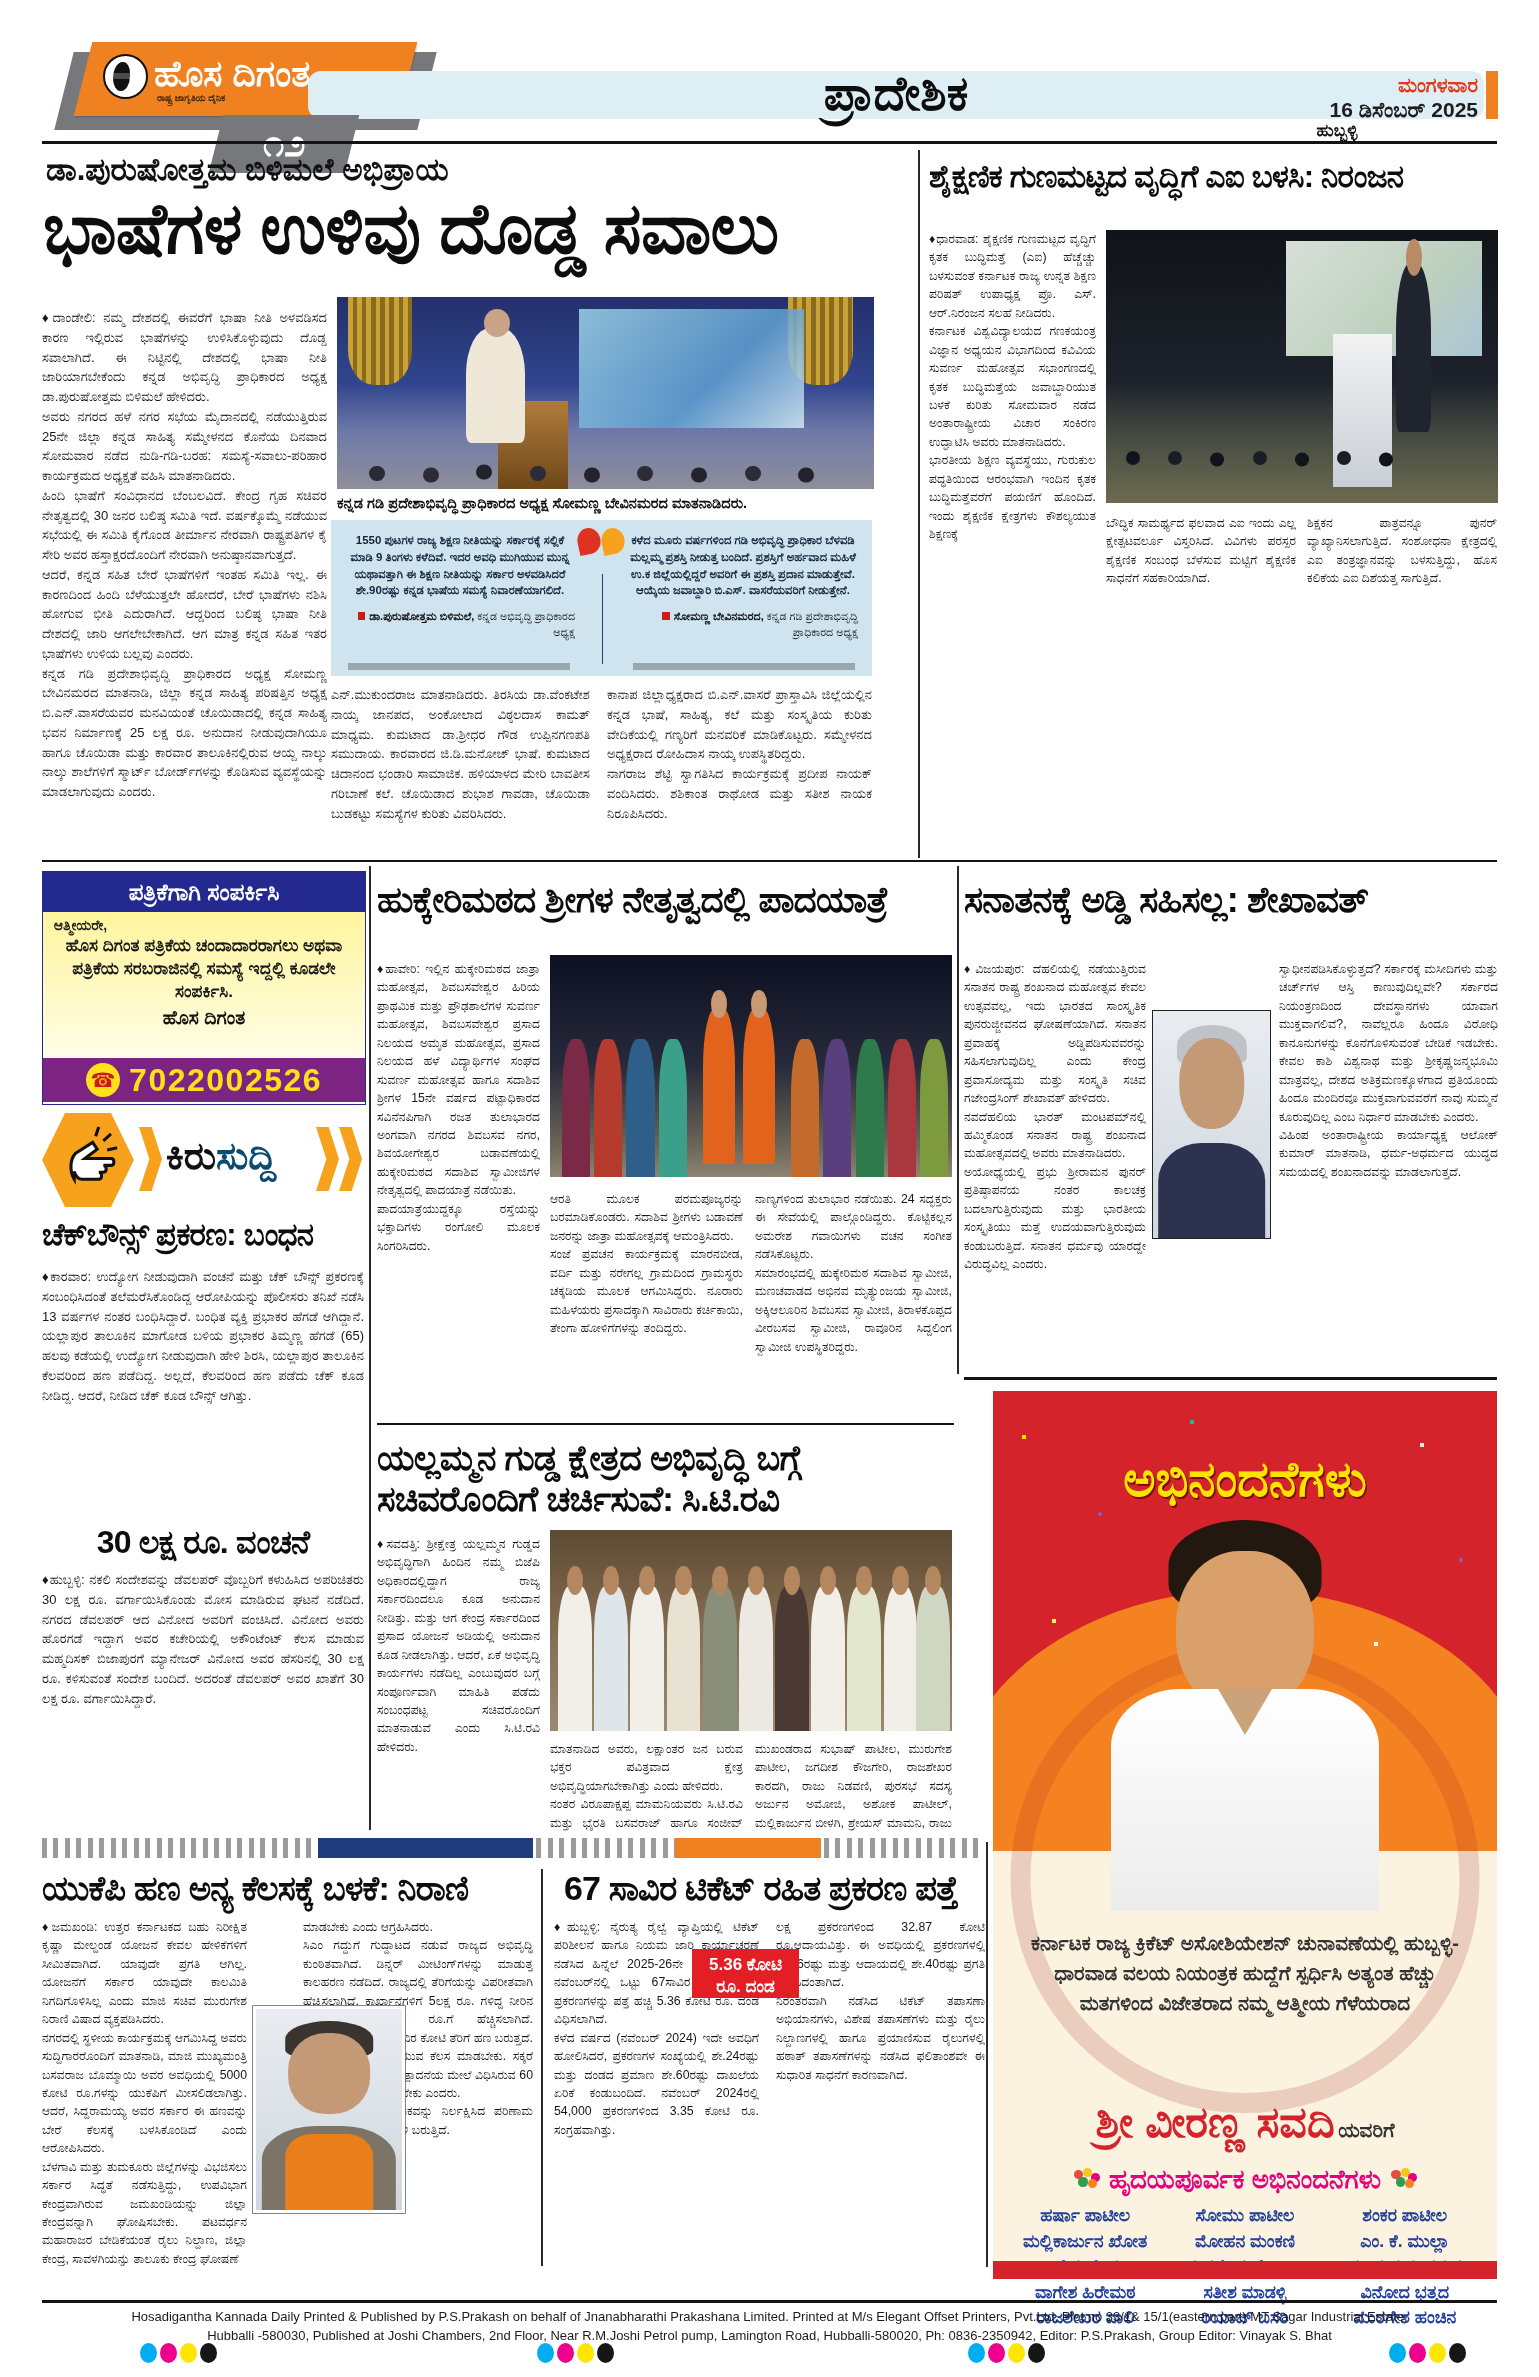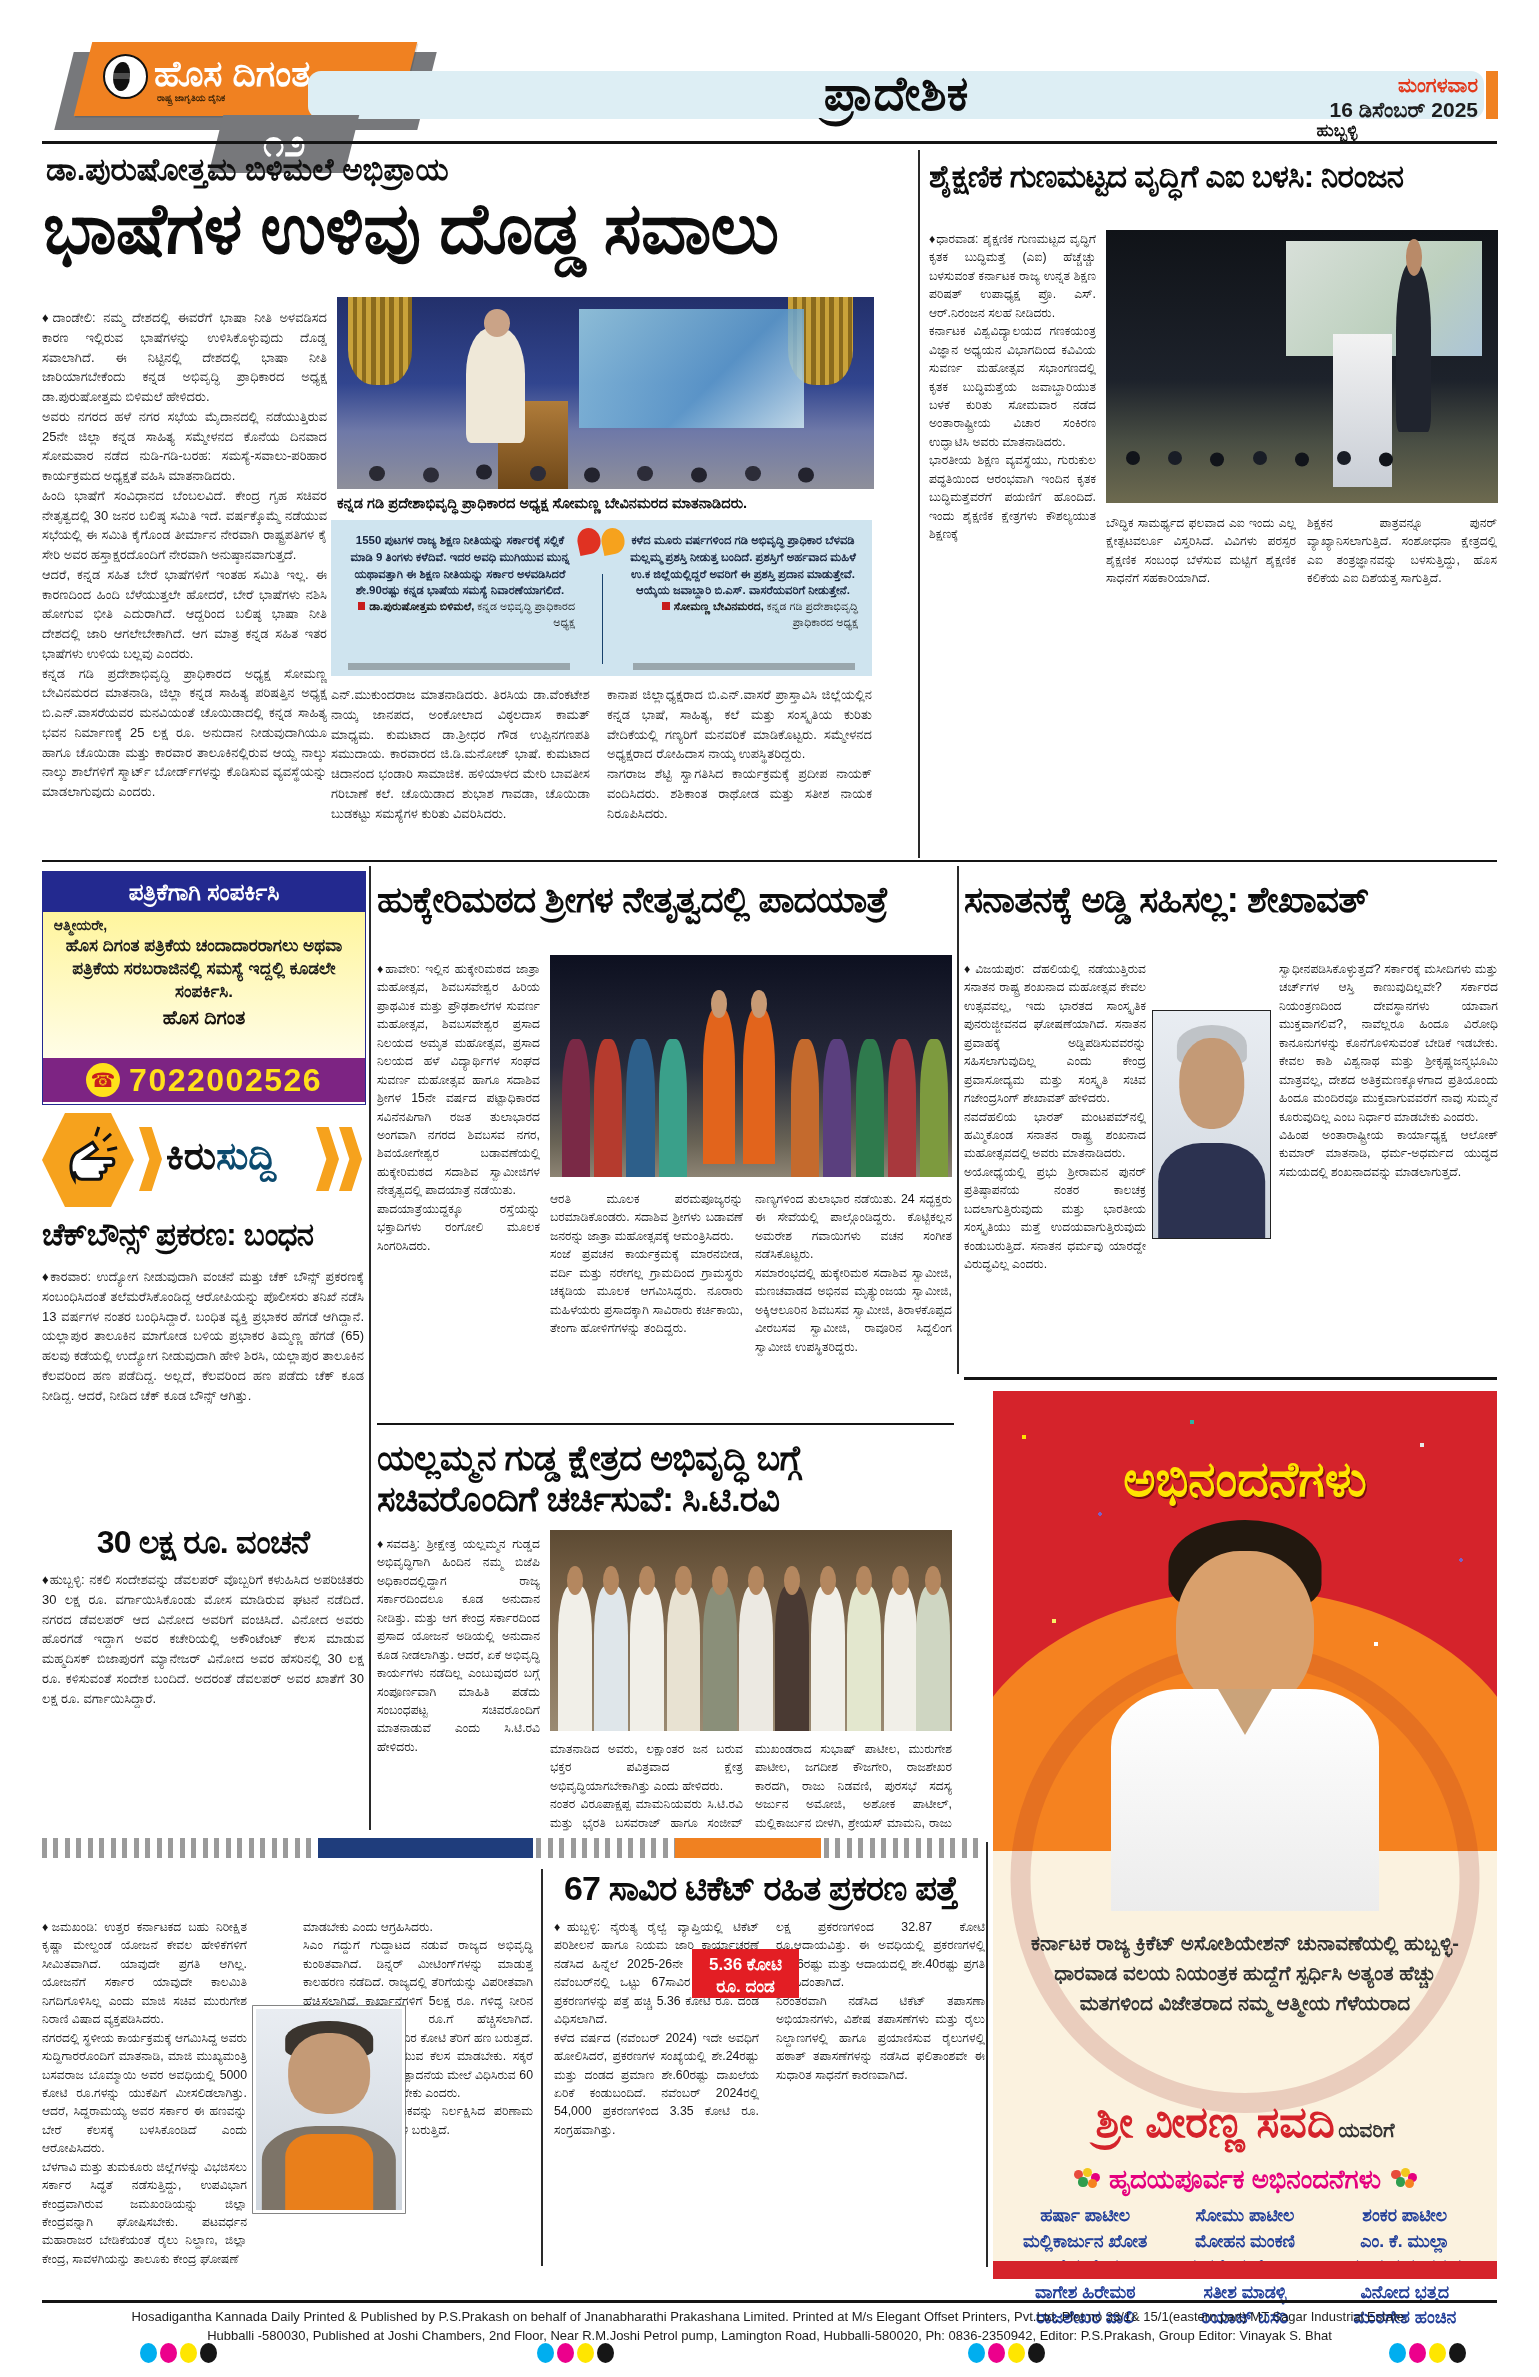--- a/index.html
+++ b/index.html
@@ -59,21 +59,21 @@
   .ph-port .head{position:absolute;left:50%;top:12%;width:56%;height:40%;transform:translateX(-50%);background:#c49a76;border-radius:46%;}
   .ph-port .hair{position:absolute;left:50%;top:6%;width:60%;height:18%;transform:translateX(-50%);background:#bfc3c7;border-radius:50% 50% 20% 20%;}
   .ph-port .torso{position:absolute;left:50%;bottom:0;width:92%;height:42%;transform:translateX(-50%);background:#2c3250;border-radius:40% 40% 0 0;}
   .ph-nirani .hair{background:#3a342e;}
   .ph-nirani .torso{background:#7d7468;}
   .ph-nirani .scarf{position:absolute;left:50%;bottom:0;width:60%;height:38%;transform:translateX(-50%);background:#e97f1b;border-radius:30% 30% 0 0;}
   .caption{font-size:14.6px;font-weight:bold;color:#0e0e0e;}
   
   .quotebox{left:331px;top:520px;width:541px;height:156px;background:#cfe4ef;}
   .qcol{position:absolute;top:12.3px;width:230px;font-size:11.5px;font-weight:bold;line-height:1.45;color:#16233d;text-align:center;}
-  .qattr{margin-top:0;font-weight:normal;font-size:11px;color:#101010;text-align:right;}
+  .qattr{margin-top:10px;font-weight:normal;font-size:11px;color:#101010;text-align:right;}
   .qattr b{font-weight:900;}
   .qsq{display:inline-block;width:7.7px;height:7.7px;background:#c81d1d;margin-right:3.8px;}
   .qdiv{position:absolute;left:50%;top:54px;bottom:12.3px;width:1.5px;background:#17406b;}
   .qmark{position:absolute;left:50%;top:7.7px;transform:translateX(-50%);width:49px;height:40px;}
   .qmark i{position:absolute;width:23px;height:26px;border-radius:50% 50% 50% 0;transform:rotate(-12deg);}
   .qmark i.r{left:0;background:#e03222;}
   .qmark i.y{left:24.5px;background:#f6a21d;}
   .qbar{position:absolute;bottom:6.1px;height:7px;background:#9aa7ad;}
   
   .contact{left:42px;top:871px;width:322px;height:232px;border:1.5px solid #23298f;}
@@ -316,20 +316,21 @@
   </div>
   <div class="abs kn body-sm just clip" style="left:550px;top:1740px;width:193px;height:92px;">ಮಾತನಾಡಿದ ಅವರು, ಲಕ್ಷಾಂತರ ಜನ ಬರುವ ಭಕ್ತರ ಪವಿತ್ರವಾದ ಕ್ಷೇತ್ರ ಅಭಿವೃದ್ಧಿಯಾಗಬೇಕಾಗಿತ್ತು ಎಂದು ಹೇಳಿದರು.
 ನಂತರ ವಿರೂಪಾಕ್ಷಪ್ಪ ಮಾಮನಿಯವರು ಸಿ.ಟಿ.ರವಿ ಮತ್ತು ಭೈರತಿ ಬಸವರಾಜ್ ಹಾಗೂ ಸಂಜೀವ್ ಕುಮಾರ್ ಅವರನ್ನು ಸನ್ಮಾನಿಸಿ ಗೌರವಿಸಿದರು.</div>
   <div class="abs kn body-sm just clip" style="left:755px;top:1740px;width:197px;height:92px;">ಮುಖಂಡರಾದ ಸುಭಾಷ್ ಪಾಟೀಲ, ಮುರುಗೇಶ ಪಾಟೀಲ, ಜಗದೀಶ ಕೌಜಗೇರಿ, ರಾಜಶೇಖರ ಕಾರದಗಿ, ರಾಜು ನಿಡವಣಿ, ಪುರಸಭೆ ಸದಸ್ಯ ಅರ್ಜುನ ಅಮೋಜಿ, ಅಶೋಕ ಪಾಟೀಲ್, ಮಲ್ಲಿಕಾರ್ಜುನ ಬೀಳಗಿ, ಶ್ರೇಯಸ್ ಮಾಮನಿ, ರಾಜು ಲಮಾಣಿ, ರವಿ ಲಮಾಣಿ, ಬಸವರಾಜ ಹನಸಿ ಸೇರಿದಂತೆ ಇನ್ನು ಅನೇಕ ಮುಖಂಡರು ಉಪಸ್ಥಿತರಿದ್ದರು.</div>
 
   <div class="abs sep" style="left:42px;top:1838px;width:943px;">
     <span class="blk" style="left:276px;width:215px;background:#1f3d7c;"></span>
     <span class="blk" style="left:633px;width:146px;background:#f08121;"></span>
   </div>
 
+  <div class="abs kn headline" style="left:42px;top:1869px;width:491px;font-size:34px;white-space:nowrap;">ಯುಕೆಪಿ ಹಣ ಅನ್ಯ ಕೆಲಸಕ್ಕೆ ಬಳಕೆ: ನಿರಾಣಿ</div>
   <div class="abs kn body-sm just clip" style="left:42px;top:1918px;width:205px;height:348px;">♦ಜಮಖಂಡಿ: ಉತ್ತರ ಕರ್ನಾಟಕದ ಬಹು ನಿರೀಕ್ಷಿತ ಕೃಷ್ಣಾ ಮೇಲ್ದಂಡೆ ಯೋಜನೆ ಕೇವಲ ಹೇಳಿಕೆಗಳಿಗೆ ಸೀಮಿತವಾಗಿದೆ. ಯಾವುದೇ ಪ್ರಗತಿ ಆಗಿಲ್ಲ. ಯೋಜನೆಗೆ ಸರ್ಕಾರ ಯಾವುದೇ ಕಾಲಮಿತಿ ನಿಗದಿಗೊಳಿಸಿಲ್ಲ ಎಂದು ಮಾಜಿ ಸಚಿವ ಮುರುಗೇಶ ನಿರಾಣಿ ವಿಷಾದ ವ್ಯಕ್ತಪಡಿಸಿದರು.
 ನಗರದಲ್ಲಿ ಸ್ಥಳೀಯ ಕಾರ್ಯಕ್ರಮಕ್ಕೆ ಆಗಮಿಸಿದ್ದ ಅವರು ಸುದ್ದಿಗಾರರೊಂದಿಗೆ ಮಾತನಾಡಿ, ಮಾಜಿ ಮುಖ್ಯಮಂತ್ರಿ ಬಸವರಾಜ ಬೊಮ್ಮಾಯಿ ಅವರ ಅವಧಿಯಲ್ಲಿ 5000 ಕೋಟಿ ರೂ.ಗಳನ್ನು ಯುಕೆಪಿಗೆ ಮೀಸಲಿಡಲಾಗಿತ್ತು. ಆದರೆ, ಸಿದ್ದರಾಮಯ್ಯ ಅವರ ಸರ್ಕಾರ ಈ ಹಣವನ್ನು ಬೇರೆ ಕೆಲಸಕ್ಕೆ ಬಳಸಿಕೊಂಡಿದೆ ಎಂದು ಆರೋಪಿಸಿದರು.
 ಬೆಳಗಾವಿ ಮತ್ತು ತುಮಕೂರು ಜಿಲ್ಲೆಗಳನ್ನು ವಿಭಜಿಸಲು ಸರ್ಕಾರ ಸಿದ್ಧತೆ ನಡೆಸುತ್ತಿದ್ದು, ಉಪವಿಭಾಗ ಕೇಂದ್ರವಾಗಿರುವ ಜಮಖಂಡಿಯನ್ನು ಜಿಲ್ಲಾ ಕೇಂದ್ರವನ್ನಾಗಿ ಘೋಷಿಸಬೇಕು. ಪಟವರ್ಧನ ಮಹಾರಾಜರ ಬೇಡಿಕೆಯಂತೆ ರೈಲು ನಿಲ್ದಾಣ, ಜಿಲ್ಲಾ ಕೇಂದ್ರ, ಸಾವಳಗಿಯನ್ನು ತಾಲೂಕು ಕೇಂದ್ರ ಘೋಷಣೆ</div>
   <div class="abs kn body-sm just clip" style="left:303px;top:1918px;width:230px;height:348px;">ಮಾಡಬೇಕು ಎಂದು ಆಗ್ರಹಿಸಿದರು.
 ಸಿಎಂ ಗದ್ದುಗೆ ಗುದ್ದಾಟದ ನಡುವೆ ರಾಜ್ಯದ ಅಭಿವೃದ್ಧಿ ಕುಂಠಿತವಾಗಿದೆ. ಡಿನ್ನರ್ ಮೀಟಿಂಗ್‌ಗಳನ್ನು ಮಾಡುತ್ತ ಕಾಲಹರಣ ನಡೆದಿದೆ. ರಾಜ್ಯದಲ್ಲಿ ತೆರಿಗೆಯನ್ನು ವಿಪರೀತವಾಗಿ ಹೆಚ್ಚಿಸಲಾಗಿದೆ. ಕಾರ್ಖಾನೆಗಳಿಗೆ 5ಲಕ್ಷ ರೂ. ಗಳಿದ್ದ ನೀರಿನ ತೆರಿಗೆಯನ್ನು 1ಕೋಟಿ ರೂ.ಗೆ ಹೆಚ್ಚಿಸಲಾಗಿದೆ. ಮೊಲ್ಯಾಸಿಸ್‌ನಿಂದ 28 ಸಾವಿರ ಕೋಟಿ ತೆರಿಗೆ ಹಣ ಬರುತ್ತದೆ. ಸರ್ಕಾರ ರೈತರ ಹಿತ ಕಾಯುವ ಕೆಲಸ ಮಾಡಬೇಕು. ಸಕ್ಕರೆ ಕಾರ್ಖಾನೆಗಳ ವಿದ್ಯುತ್ ಉತ್ಪಾದನೆಯ ಮೇಲೆ ವಿಧಿಸಿರುವ 60 ಪೈಸೆ ತೆರಿಗೆಯನ್ನು ತೆಗೆಯಬೇಕು ಎಂದರು.
 ಸರ್ಕಾರ ಉತ್ತರ ಕರ್ನಾಟಕವನ್ನು ನಿರ್ಲಕ್ಷಿಸಿದ ಪರಿಣಾಮ ಪ್ರತ್ಯೇಕ ರಾಜ್ಯದ ಕೂಗು ಕೇಳಿ ಬರುತ್ತಿದೆ.</div>
   <div class="abs photo ph-port ph-nirani" style="left:253px;top:2006px;width:146px;height:201px;border:3.1px solid #ffffff;box-shadow:0 0 0 0.8px #666;">
     <div class="hair"></div>
       <div class="head"></div>
       <div class="torso"></div>

